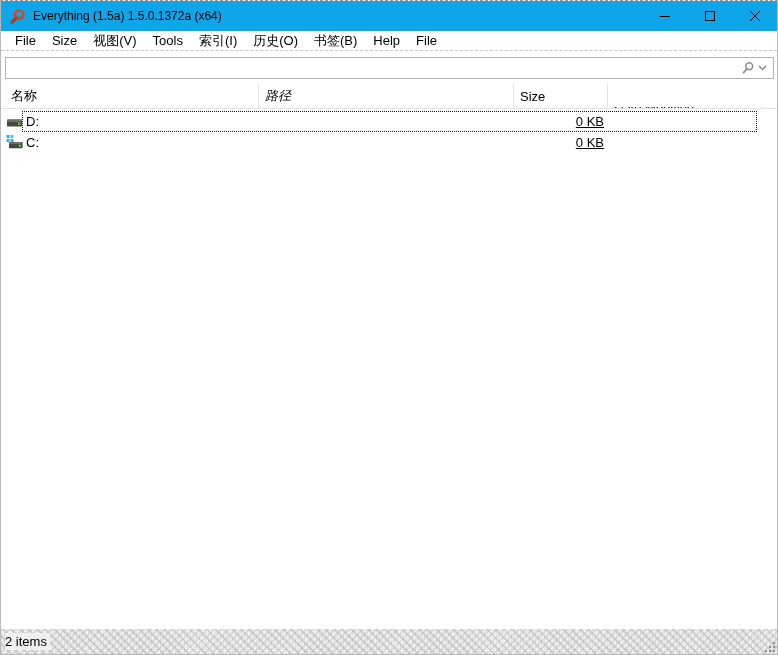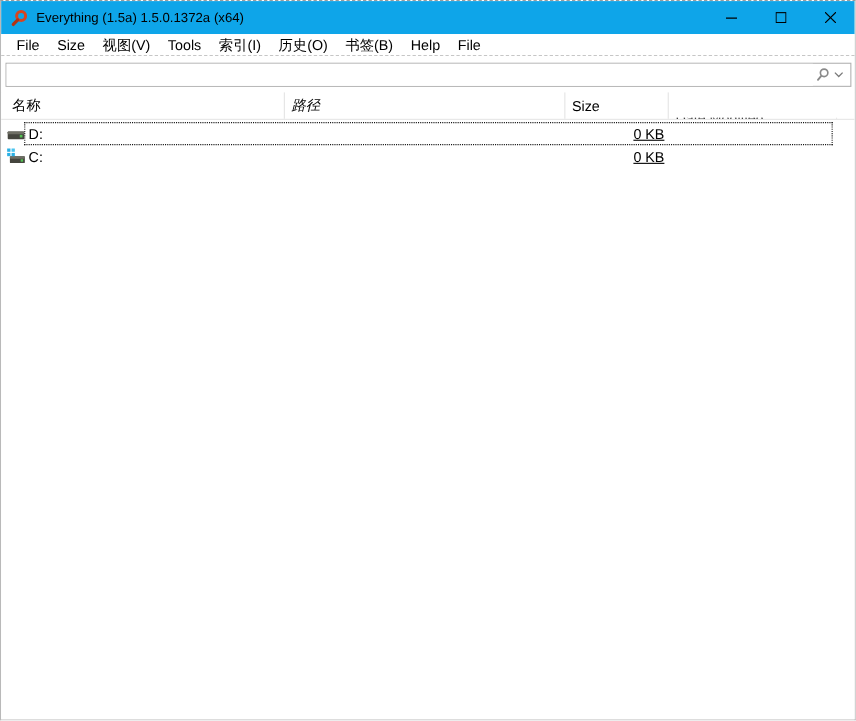--- a/index.html
+++ b/index.html
@@ -254,14 +254,18 @@
         </svg>
         <span>C:</span>
       </div>
       <div class="cell path"></div>
       <div class="cell size">0 KB</div>
       <div class="cell date"></div>
     </div>
 
   </div>
 
+  <div class="statusbar">
+    <span class="status-text">2 items</span>
+    <span class="resize-grip"></span>
+  </div>
 
 </div>
 
 </body></html>

